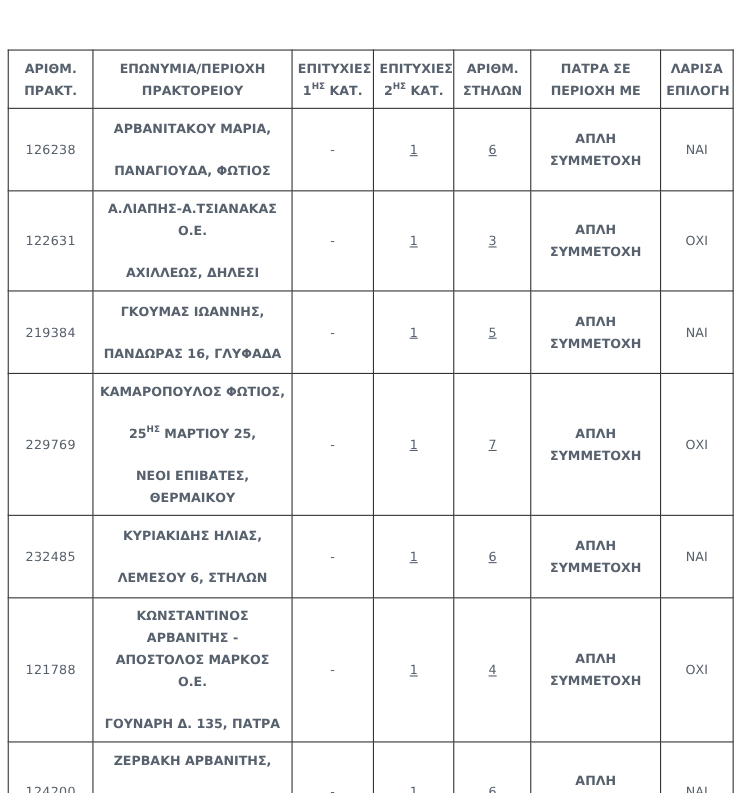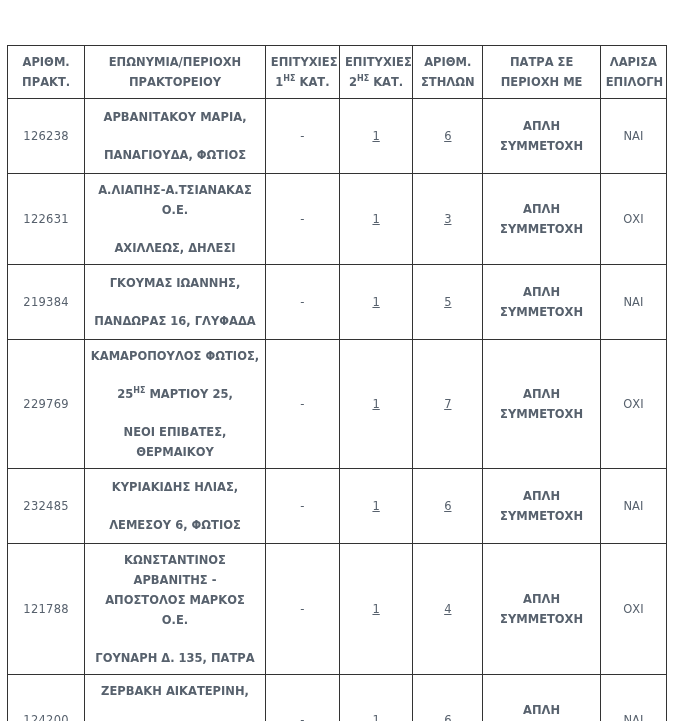--- a/index.html
+++ b/index.html
@@ -180,21 +180,21 @@
           <td class="prize-cell">ΑΠΛΗ ΣΥΜΜΕΤΟΧΗ</td>
           <td class="random-cell">ΟΧΙ</td>
         </tr>
         <tr class="h2">
           <td class="num-cell">232485</td>
           <td class="name-cell">
             <div class="para">
               <div class="line">ΚΥΡΙΑΚΙΔΗΣ ΗΛΙΑΣ,</div>
             </div>
             <div class="para">
-              <div class="line">ΛΕΜΕΣΟΥ 6, ΦΩΤΙΟΣ</div>
+              <div class="line">ΛΕΜΕΣΟΥ 6, ΣΤΗΛΩΝ</div>
             </div>
           </td>
           <td>-</td>
           <td><span class="link">1</span></td>
           <td><span class="link">6</span></td>
           <td class="prize-cell">ΑΠΛΗ ΣΥΜΜΕΤΟΧΗ</td>
           <td class="random-cell">ΝΑΙ</td>
         </tr>
         <tr class="h2">
           <td class="num-cell">121788</td>
@@ -210,21 +210,21 @@
           <td>-</td>
           <td><span class="link">1</span></td>
           <td><span class="link">4</span></td>
           <td class="prize-cell">ΑΠΛΗ ΣΥΜΜΕΤΟΧΗ</td>
           <td class="random-cell">ΟΧΙ</td>
         </tr>
         <tr class="h2">
           <td class="num-cell">124200</td>
           <td class="name-cell">
             <div class="para">
-              <div class="line">ΖΕΡΒΑΚΗ ΑΙΚΑΤΕΡΙΝΗ,</div>
+              <div class="line">ΖΕΡΒΑΚΗ ΑΡΒΑΝΙΤΗΣ,</div>
             </div>
             <div class="para">
               <div class="line">Γ. ΠΑΠΑΝΔΡΕΟΥ 10, ΜΑΡΤΙΟΥ</div>
             </div>
           </td>
           <td>-</td>
           <td><span class="link">1</span></td>
           <td><span class="link">6</span></td>
           <td class="prize-cell">ΑΠΛΗ ΣΥΜΜΕΤΟΧΗ</td>
           <td class="random-cell">ΝΑΙ</td>

